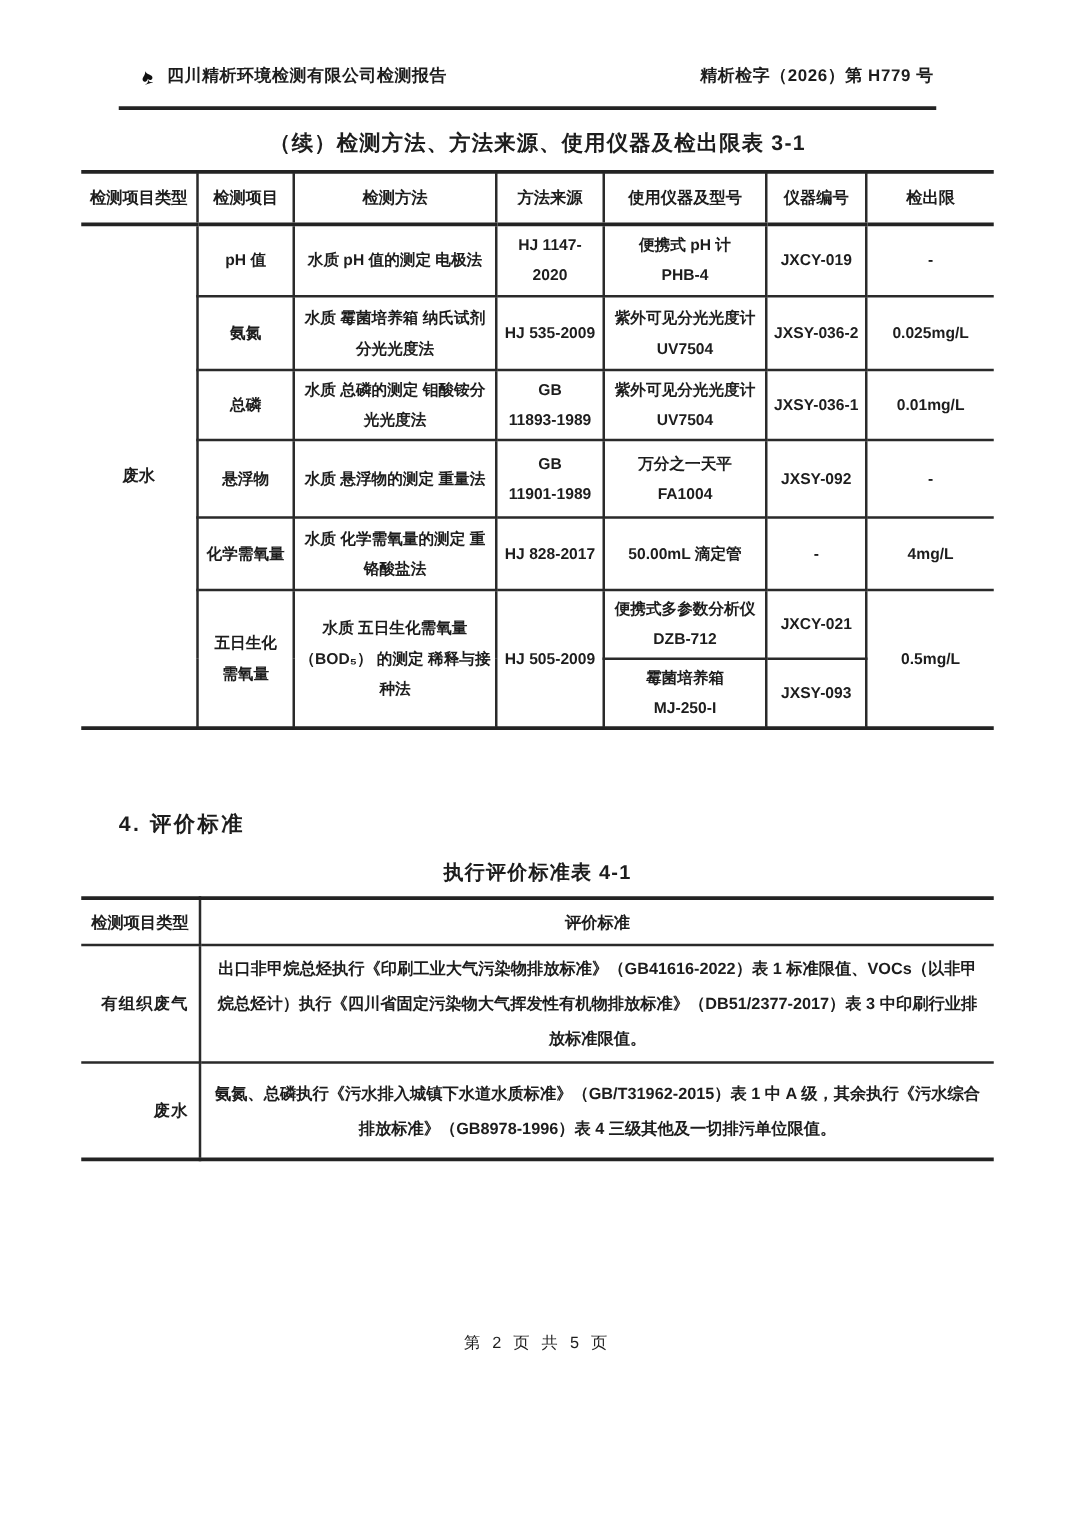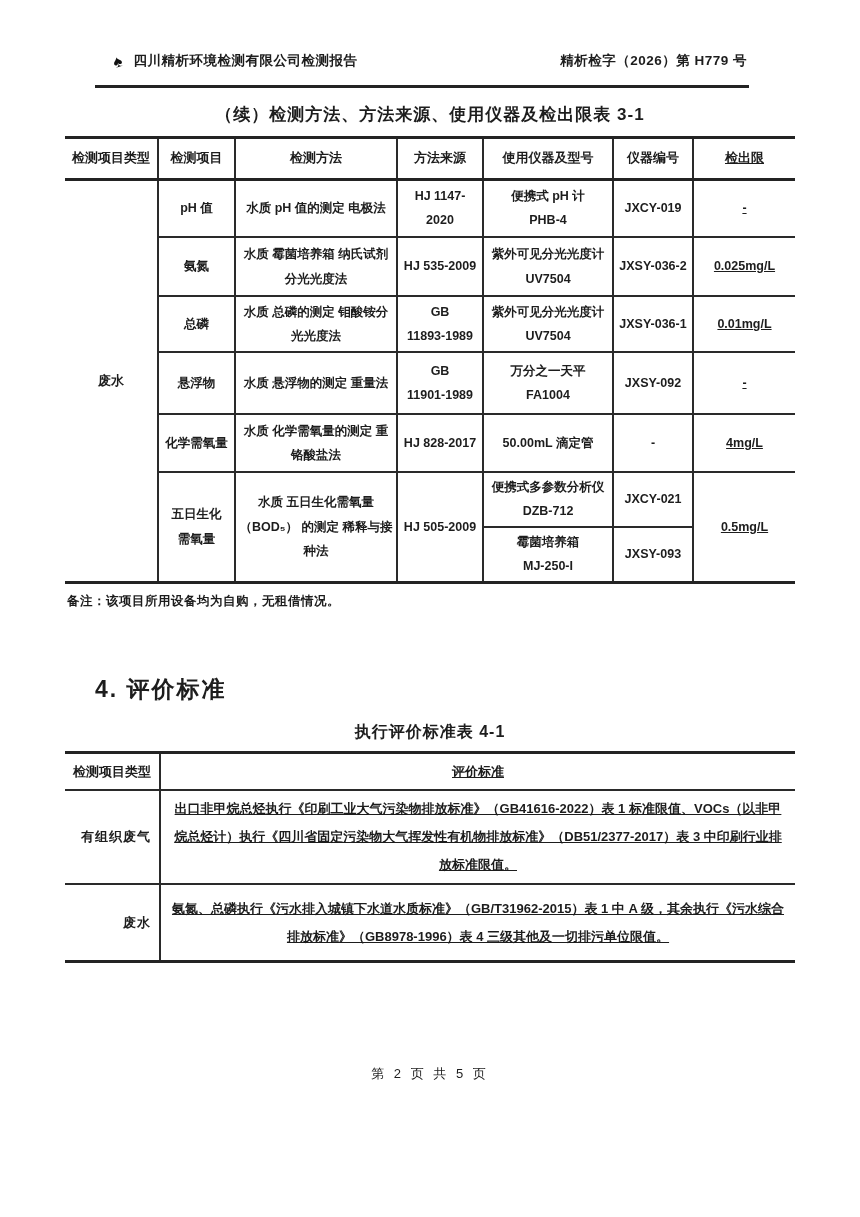--- a/index.html
+++ b/index.html
@@ -29,30 +29,30 @@
   }
   table { border-collapse:collapse; width:100%; table-layout:fixed; }
   .t1 { border-top:3px solid #232323; border-bottom:3px solid #232323;
         font-size:12.5px; font-weight:600; }
   .t1 th, .t1 td {
     border:2px solid #2a2a2a; text-align:center; vertical-align:middle;
     white-space:pre-line; line-height:1.95; padding:2px 3px;
   }
   .t1 th { font-size:13px; font-weight:bold; border-bottom:3px solid #232323; }
   .edge-l { border-left:none !important; }
-  .edge-r { border-right:none !important;text-decoration:underline; }
+  .edge-r { border-right:none !important; }
   .cat-cell { font-size:13px; font-weight:bold; }
 
   .note {
     font-size:12.5px; font-weight:bold; margin:9px 2px 0 2px; letter-spacing:0.5px;
   }
 
   
   .sec-heading {
-    margin:64px 0 0 30px; font-size:23px; font-weight:bold; letter-spacing:2px;
+    margin:64px 0 0 30px; font-size:17px; font-weight:bold; letter-spacing:2px;
   }
   .t2-title {
     text-align:center; font-size:16px; font-weight:bold;
     margin:17px 0 8px 0; letter-spacing:1px;
   }
   .t2 { border-top:3px solid #232323; border-bottom:3px solid #232323;
         font-size:13px; font-weight:600; }
   .t2 th, .t2 td {
     border:2px solid #2a2a2a; text-align:center; vertical-align:middle;
     padding:4px 8px; line-height:2.15;
@@ -165,21 +165,20 @@
       <td rowspan="2" class="edge-r">0.5mg/L</td>
     </tr>
     <tr style="height:42px">
       <td>霉菌培养箱
 MJ-250-I</td>
       <td>JXSY-093</td>
     </tr>
   </tbody>
     </table>
 
-  <div class="note">备注：该项目所用设备均为自购，无租借情况。</div>
 
   <div class="sec-heading">4. 评价标准</div>
   <div class="t2-title">执行评价标准表 4-1</div>
 
   <table class="t2">
     <colgroup>
       <col style="width:95px">
         <col style="width:635px">
     </colgroup>
     <tbody>

